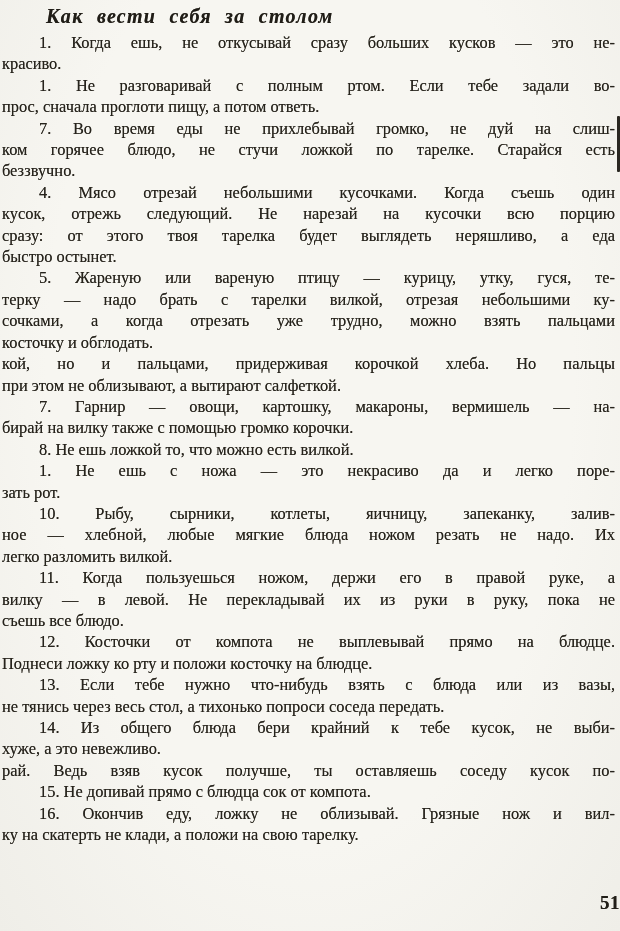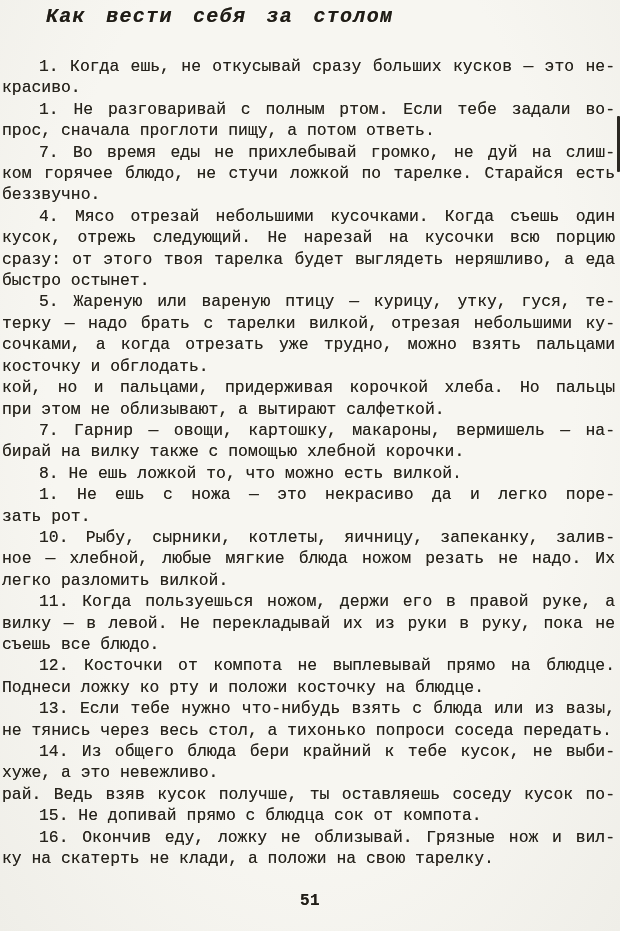--- a/index.html
+++ b/index.html
@@ -7,59 +7,59 @@
     padding: 0;
     background: #e9e8e4;
   }
   .page {
     position: relative;
     width: 620px;
     height: 931px;
     background: #f5f4ef;
     background-image: radial-gradient(ellipse at 50% 40%, #f7f6f1 60%, #efeee8 100%);
     overflow: hidden;
-    font-family: Liberation Mono, monospace;
+    font-family: Liberation Serif, serif;
     color: #26231c;
     box-sizing: border-box;
   }
   .title {
     margin: 0;
     padding: 5px 0 0 46px;
     font-size: 20px;
     font-style: italic;
     font-weight: bold;
     letter-spacing: 1.3px;
     word-spacing: 7px;
     color: #201d17;
     text-shadow: 0 0 0.5px rgba(25, 20, 10, 0.65);
   }
   .rules {
-    margin-top: 28px;
+    margin-top: 4px;
     padding: 0 5px 0 2px;
     font-size: 16.4px;
     line-height: 21.4px;
     text-shadow: 0 0 0.45px rgba(25, 20, 10, 0.6);
   }
   .rule { margin: 0; }
   .line {
     text-align: justify;
     text-align-last: justify;
     -moz-text-align-last: justify;
     white-space: normal;
   }
   .line.first { padding-left: 37px; }
   .line.last { text-align-last: left; -moz-text-align-last: left; }
   .page-number {
     position: absolute;
     left: 0;
     right: 0;
     top: 892px;
-    text-align: center;
+    text-align: right;
     font-weight: bold;
-    font-size: 16px;
+    font-size: 19px;
     letter-spacing: 0.5px;
     color: #201d17;
     text-shadow: 0 0 0.5px rgba(25, 20, 10, 0.65);
   }
   .scan-artifact {
     position: absolute;
     right: 0;
     top: 116px;
     width: 3px;
     height: 56px;
@@ -97,21 +97,21 @@
         <div class="line">терку — надо брать с тарелки вилкой, отрезая небольшими ку-</div>
         <div class="line">сочками, а когда отрезать уже трудно, можно взять пальцами</div>
         <div class="line last">косточку и обглодать.</div>
       </div>
       <div class="rule">
         <div class="line">кой, но и пальцами, придерживая корочкой хлеба. Но пальцы</div>
         <div class="line last">при этом не облизывают, а вытирают салфеткой.</div>
       </div>
       <div class="rule">
         <div class="line first">7. Гарнир — овощи, картошку, макароны, вермишель — на-</div>
-        <div class="line last">бирай на вилку также с помощью хлебной корочки.</div>
+        <div class="line last">бирай на вилку также с помощью громко корочки.</div>
       </div>
       <div class="rule">
         <div class="line first last">8. Не ешь ложкой то, что можно есть вилкой.</div>
       </div>
       <div class="rule">
         <div class="line first">1. Не ешь с ножа — это некрасиво да и легко поре-</div>
         <div class="line last">зать рот.</div>
       </div>
       <div class="rule">
         <div class="line first">10. Рыбу, сырники, котлеты, яичницу, запеканку, залив-</div>

